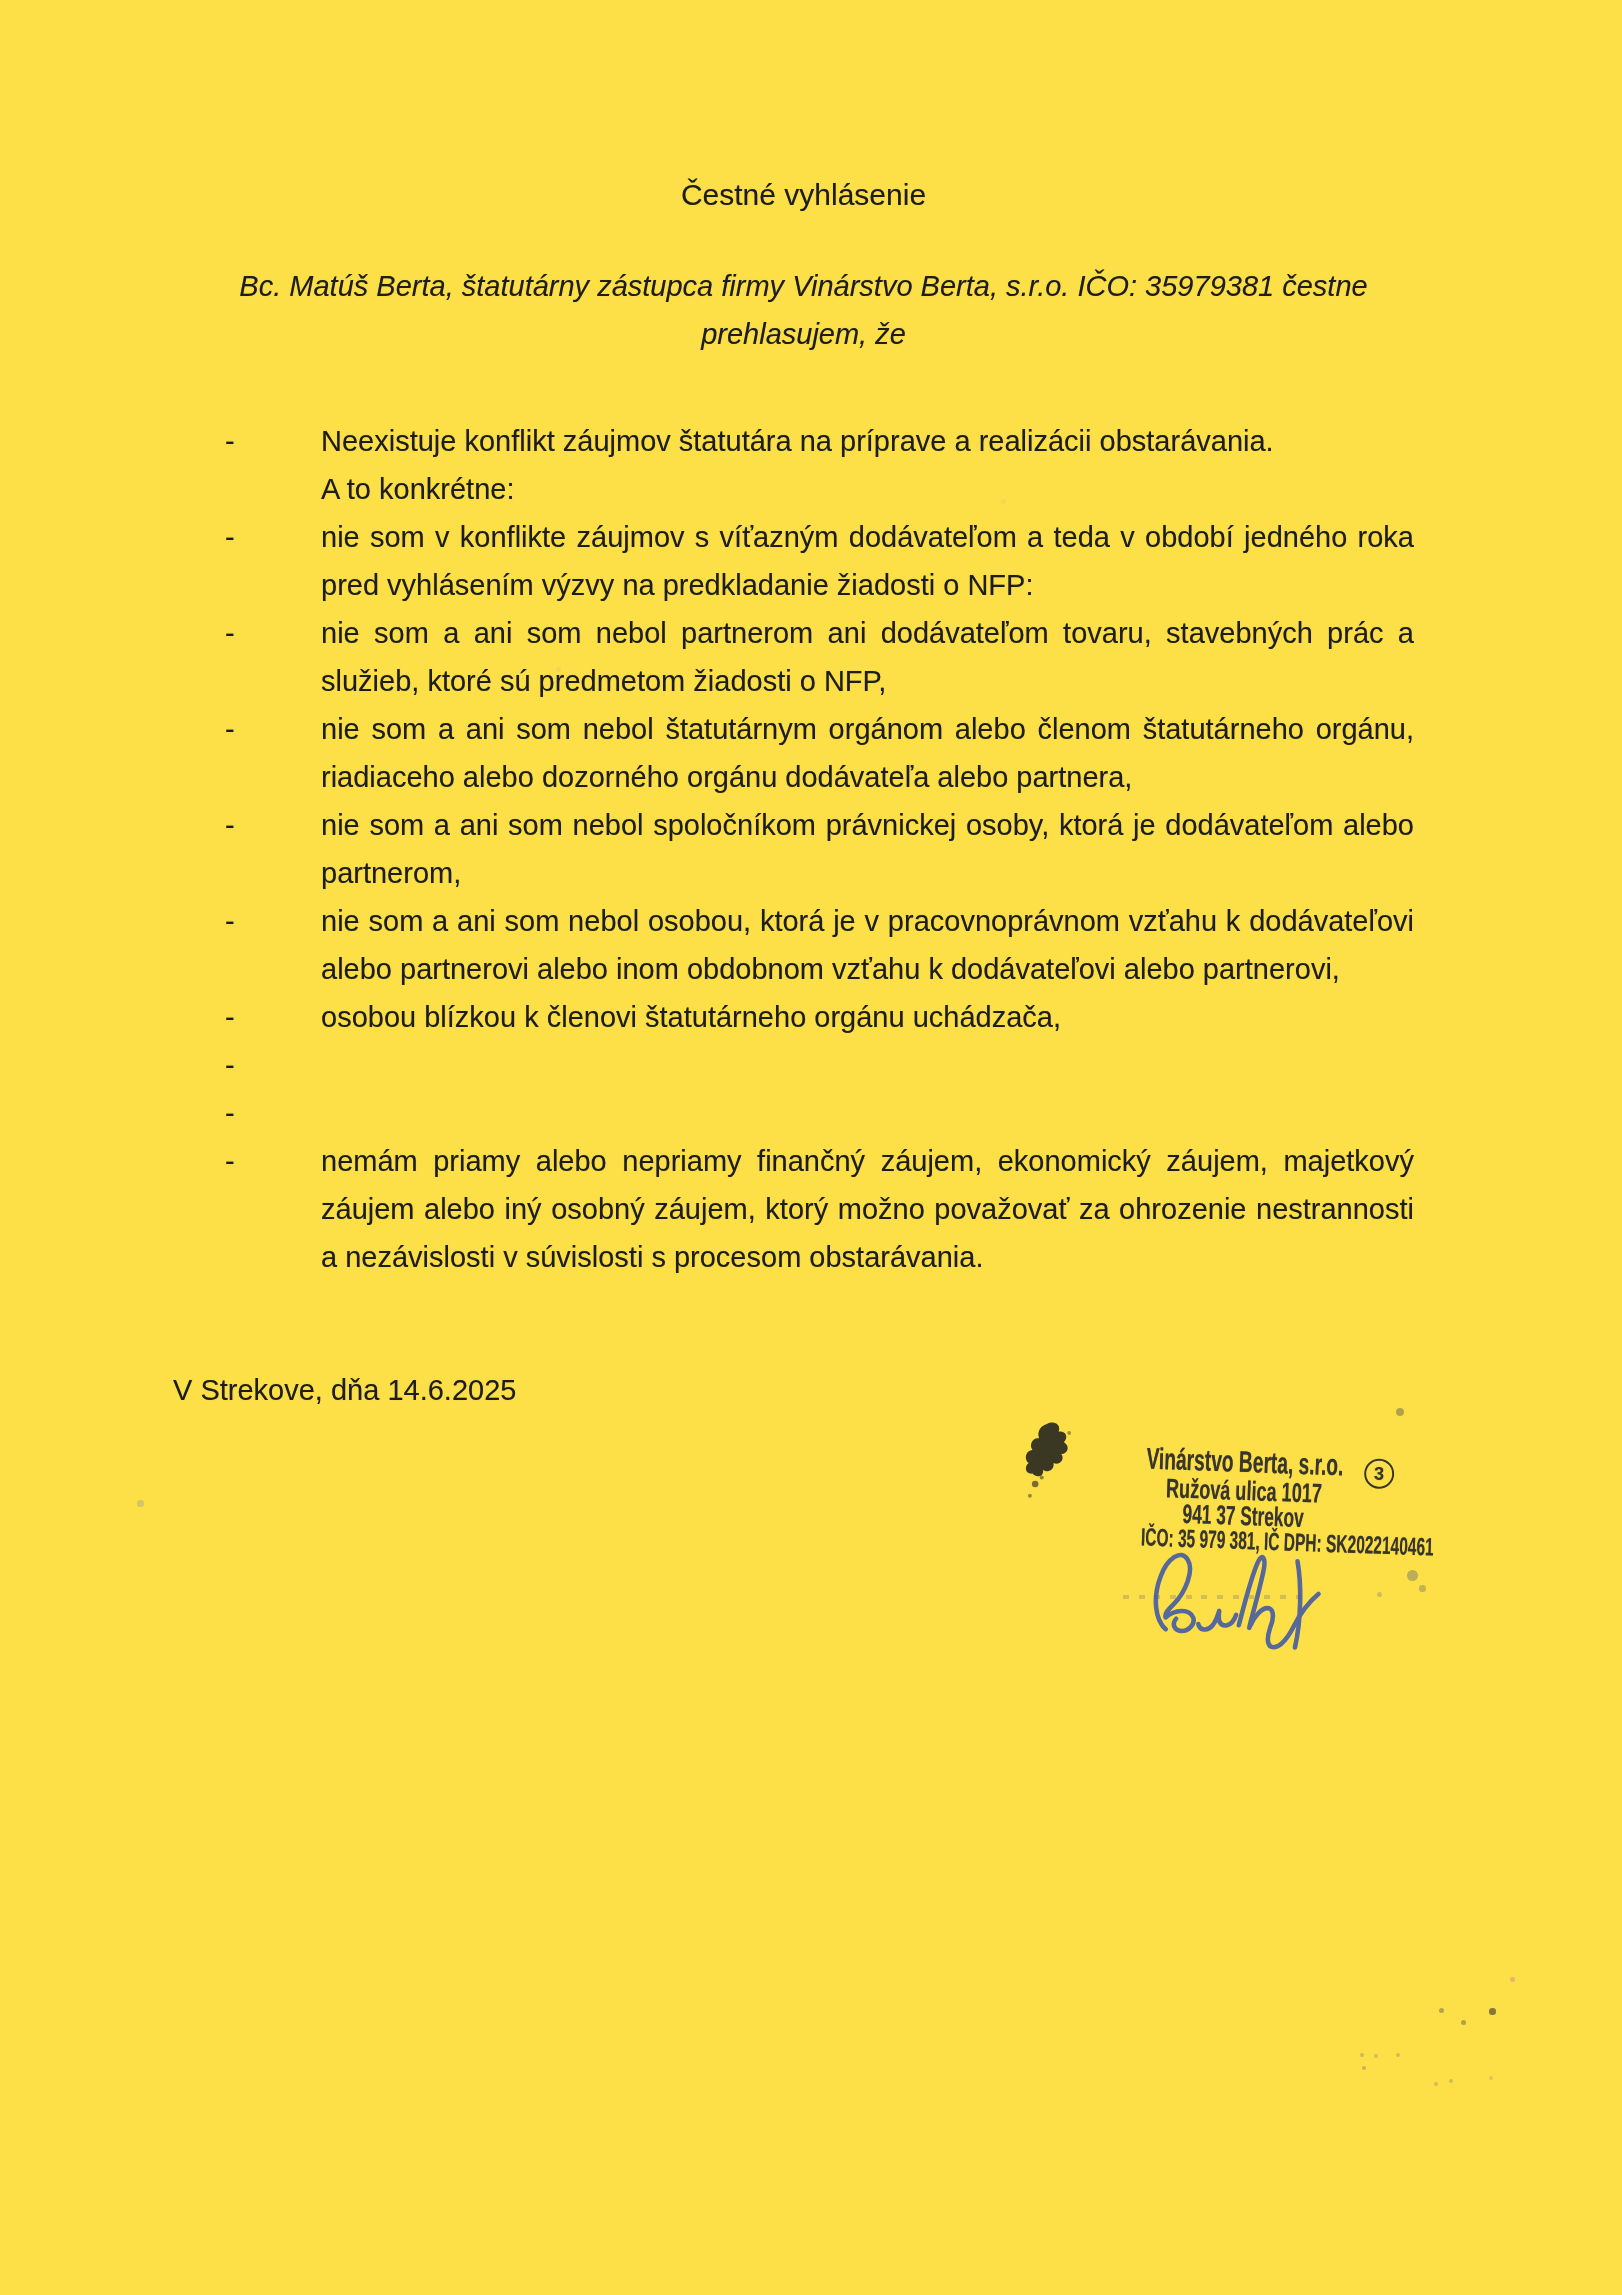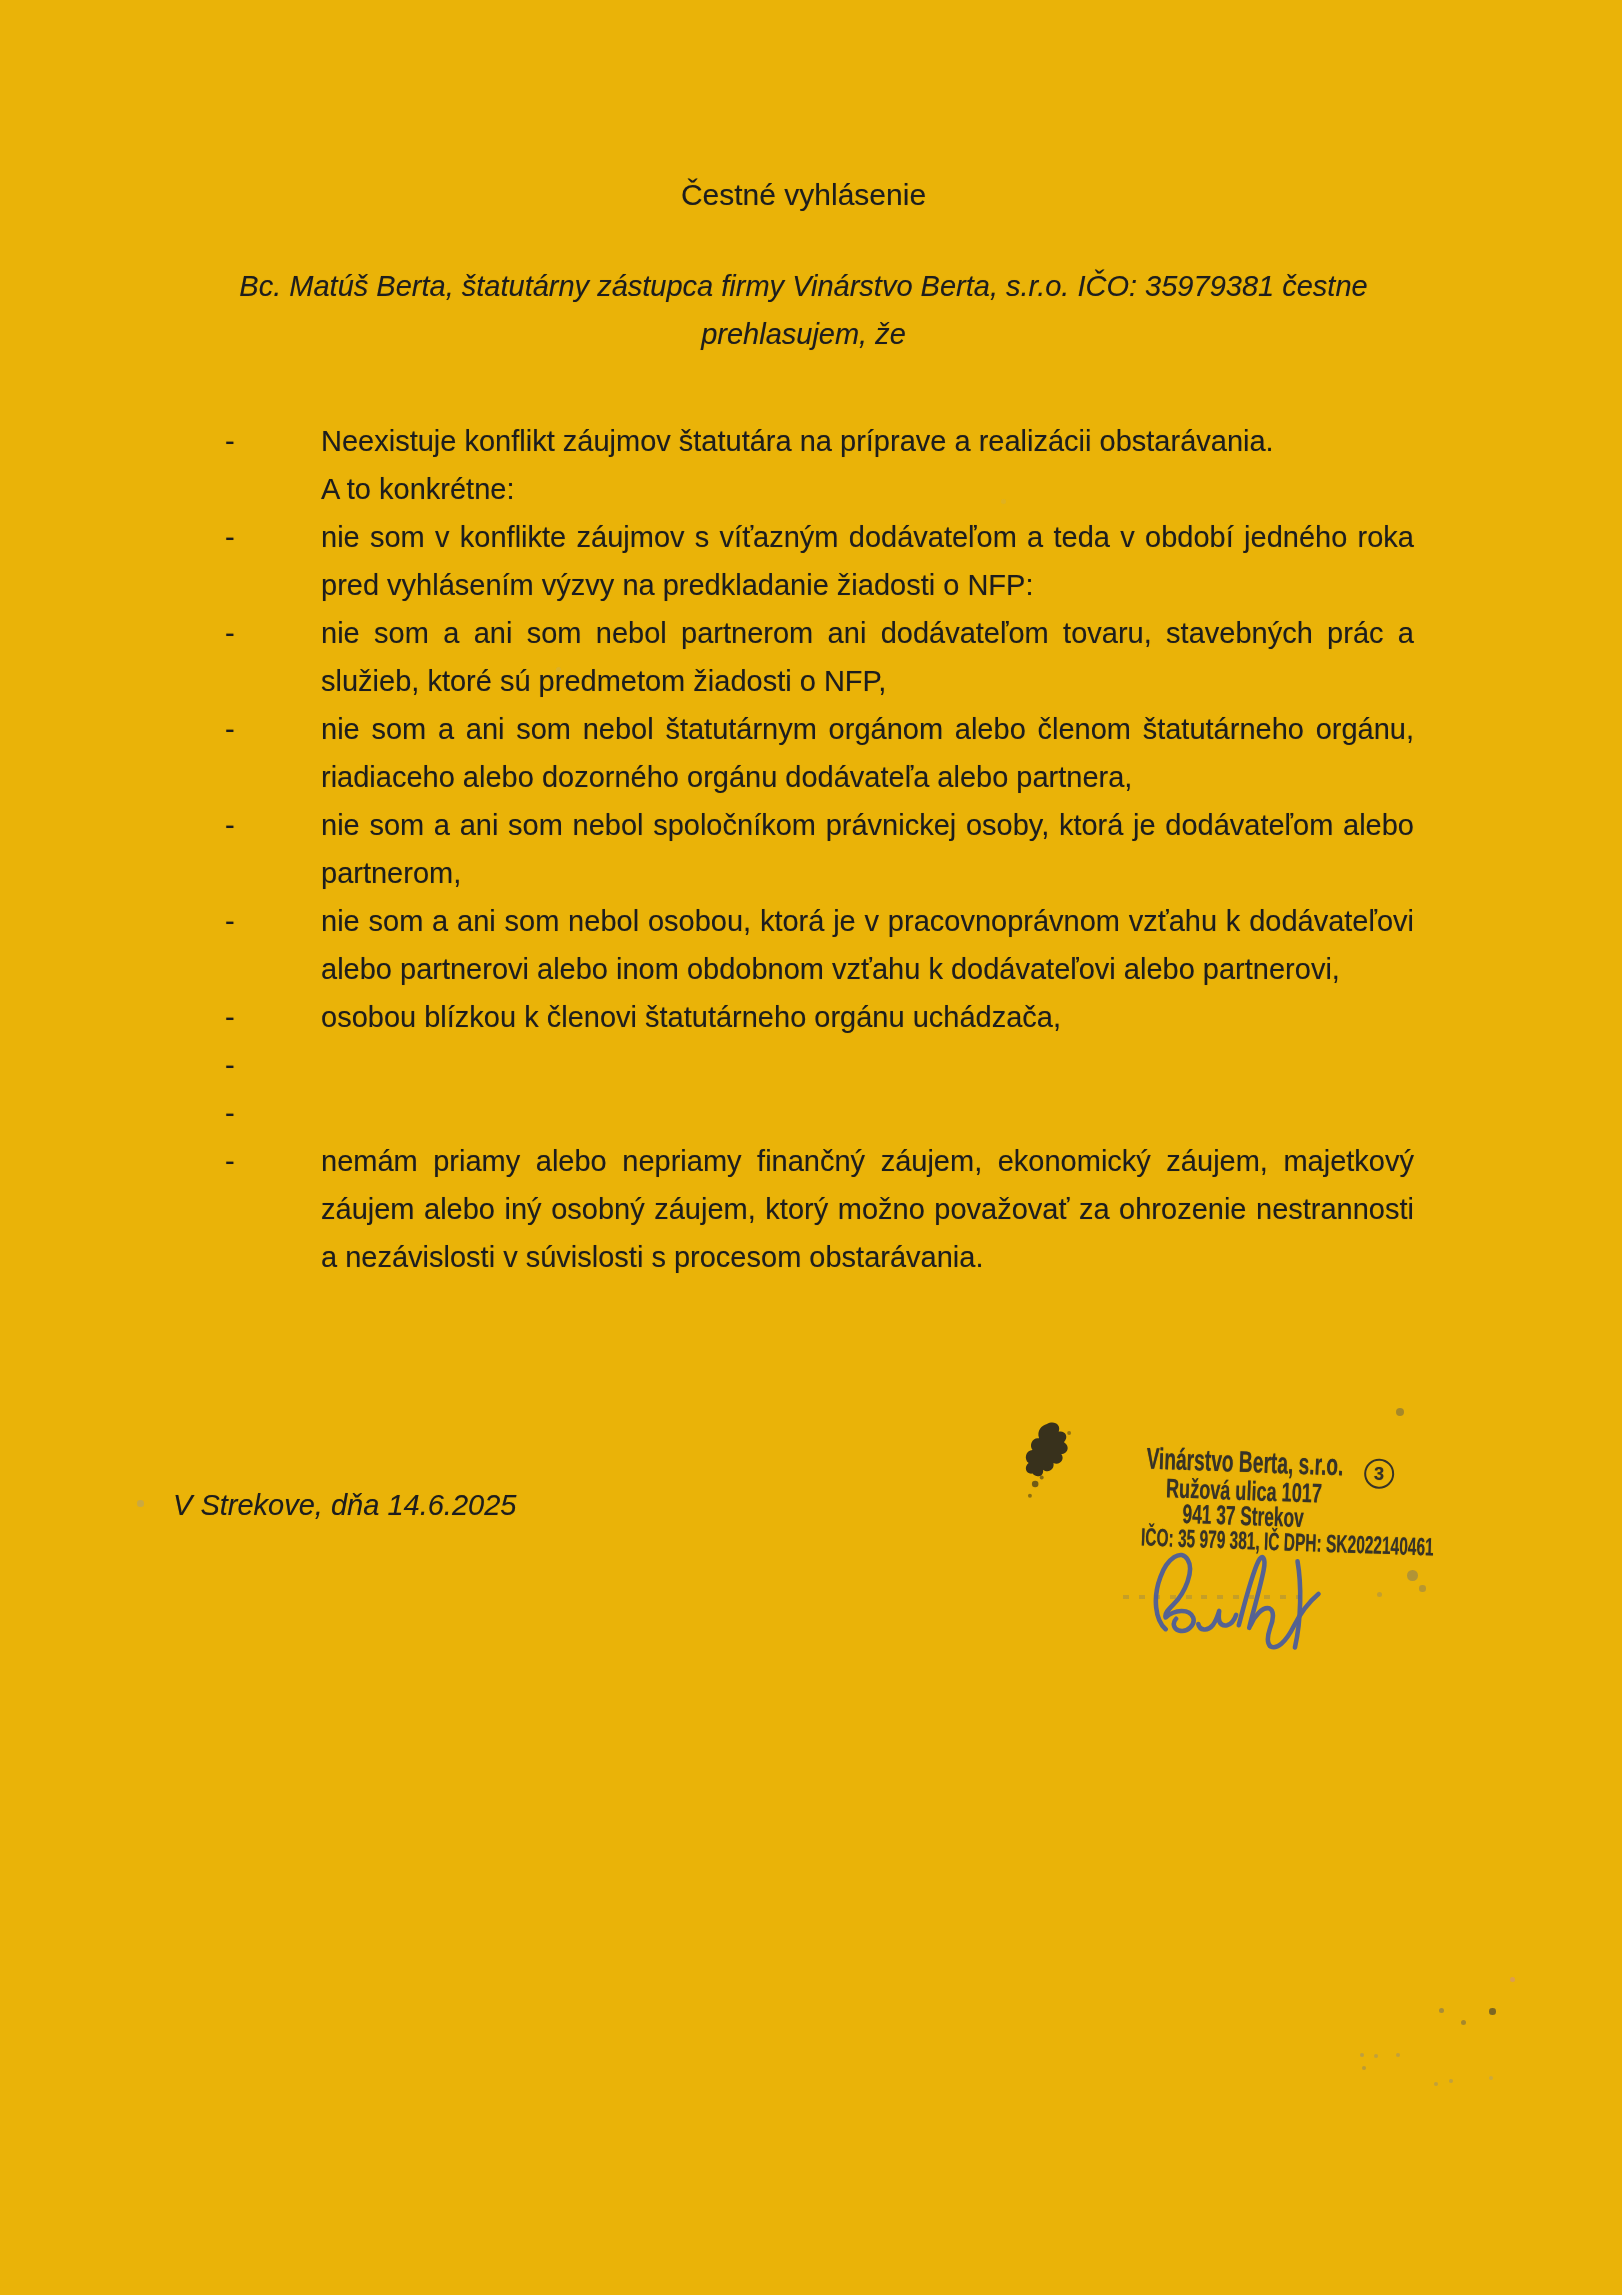--- a/index.html
+++ b/index.html
@@ -1,19 +1,19 @@
 <!DOCTYPE html>
 <html style="font-size:10.5px"><head>
 <meta charset="utf-8">
 <style>
   html,body{margin:0;padding:0;background:#ffffff;}
   .page{
     position:relative;
     width:1623px;height:2295px;
-    background:#eab308;
+    background:#fde047;
     font-family:"Liberation Sans","DejaVu Sans",sans-serif;
     color:#1d1d1d;
     overflow:hidden;
   }
   .txt{ text-shadow:0 0 0.7px rgba(40,40,40,.38); }
   .title{
     position:absolute;left:177px;top:175px;width:1253px;
     font-size:30px;line-height:39px;text-align:center;
   }
   .intro{
@@ -21,22 +21,22 @@
     font-size:29px;line-height:48px;text-align:center;font-style:italic;
   }
   .list{
     position:absolute;left:177px;top:417px;width:1237px;
     font-size:29px;line-height:48px;
   }
   .list .row{display:flex;align-items:flex-start;}
   .list .dash{width:144px;flex:0 0 144px;padding-left:48px;box-sizing:border-box;}
   .list .itxt{flex:1 1 auto;text-align:justify;max-width:1093px;}
   .dateline{
-    position:absolute;left:173px;top:1481px;
-    font-size:29px;line-height:48px;font-style:italic;
+    position:absolute;left:173px;top:1366px;
+    font-size:29px;line-height:48px;
   }
   
   .stamp{
     position:absolute;left:1080px;top:1443px;width:327px;height:124px;
     transform:rotate(2deg);transform-origin:50% 50%;
     color:#2a2a2a;opacity:.93;
     text-shadow:0 0 1px rgba(35,35,35,.55);
   }
   .stamp .sline{position:absolute;left:0;right:0;text-align:center;white-space:nowrap;font-weight:700;}
   .s-company{top:3.9px;font-size:30px;line-height:30px;transform:scale(.64,1);}

